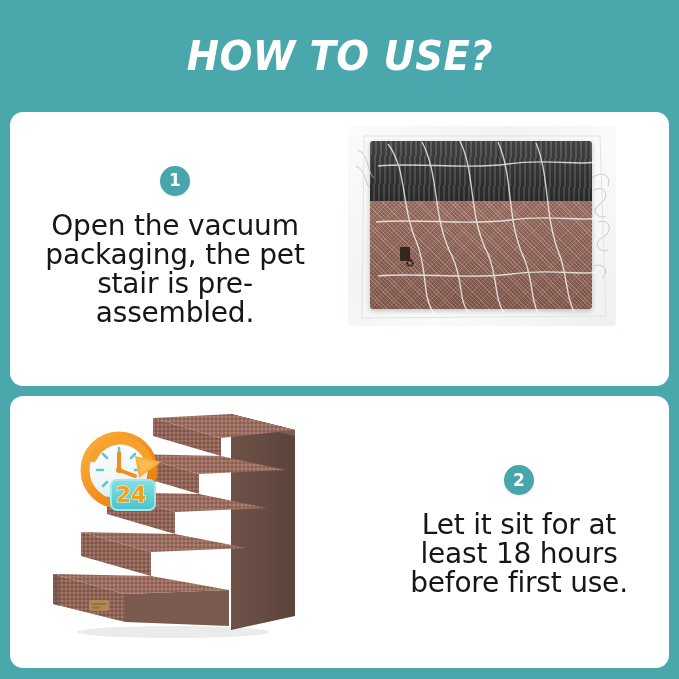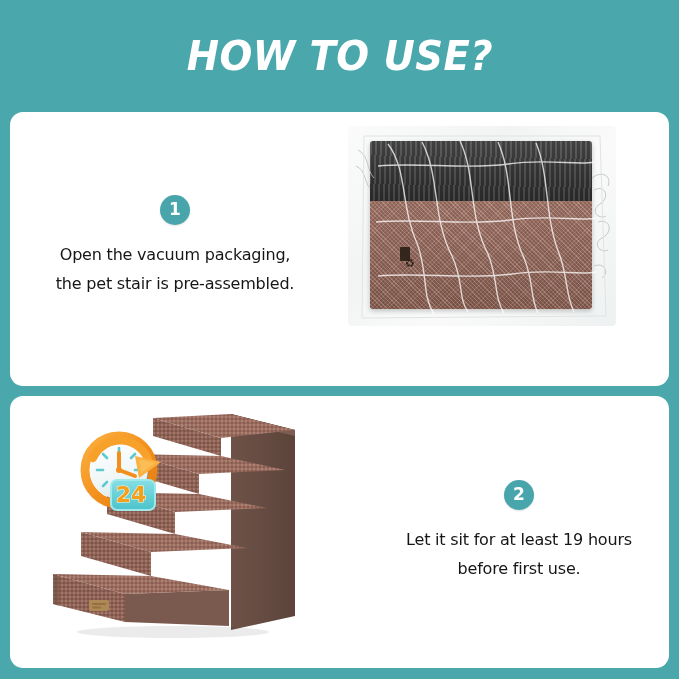--- a/index.html
+++ b/index.html
@@ -53,21 +53,21 @@
     font-family:"DejaVu Sans", sans-serif;
     font-size:17px; font-weight:bold;
     display:flex; align-items:center; justify-content:center;
     line-height:1;
     margin-bottom:15px;
     box-shadow:0 1px 2px rgba(0,0,0,0.12);
   }
   .step-text {
     color:#161616;
     font-family:"DejaVu Sans", sans-serif;
-    font-size:16px;
+    font-size:28px;
     line-height:29px;
     text-align:center;
     letter-spacing:-0.2px;
     max-width:260px;
   }
   #card-2 .step-text { max-width:250px; }
 
   
   .img-col { position:relative; flex:1; }
 
@@ -275,19 +275,19 @@
             <g>
               <rect x="34" y="52" width="44" height="30" rx="6" fill="url(#bdg)" stroke="#9fe8ec" stroke-width="2"></rect>
               <text x="54" y="74" font-family="DejaVu Sans, sans-serif" font-size="22" font-weight="bold" fill="#f4a01f" text-anchor="middle" stroke="#fff3d8" stroke-width="1.2" paint-order="stroke">24</text>
             </g>
           </svg>
         </div>
       </div>
 
       <div class="text-col">
         <div class="step-badge">2</div>
-        <div class="step-text">Let it sit for at least 19 hours before first use.</div>
+        <div class="step-text">Let it sit for at least 18 hours before first use.</div>
       </div>
 
     </div>
   </div>
 
 </div>
 
 </body></html>

